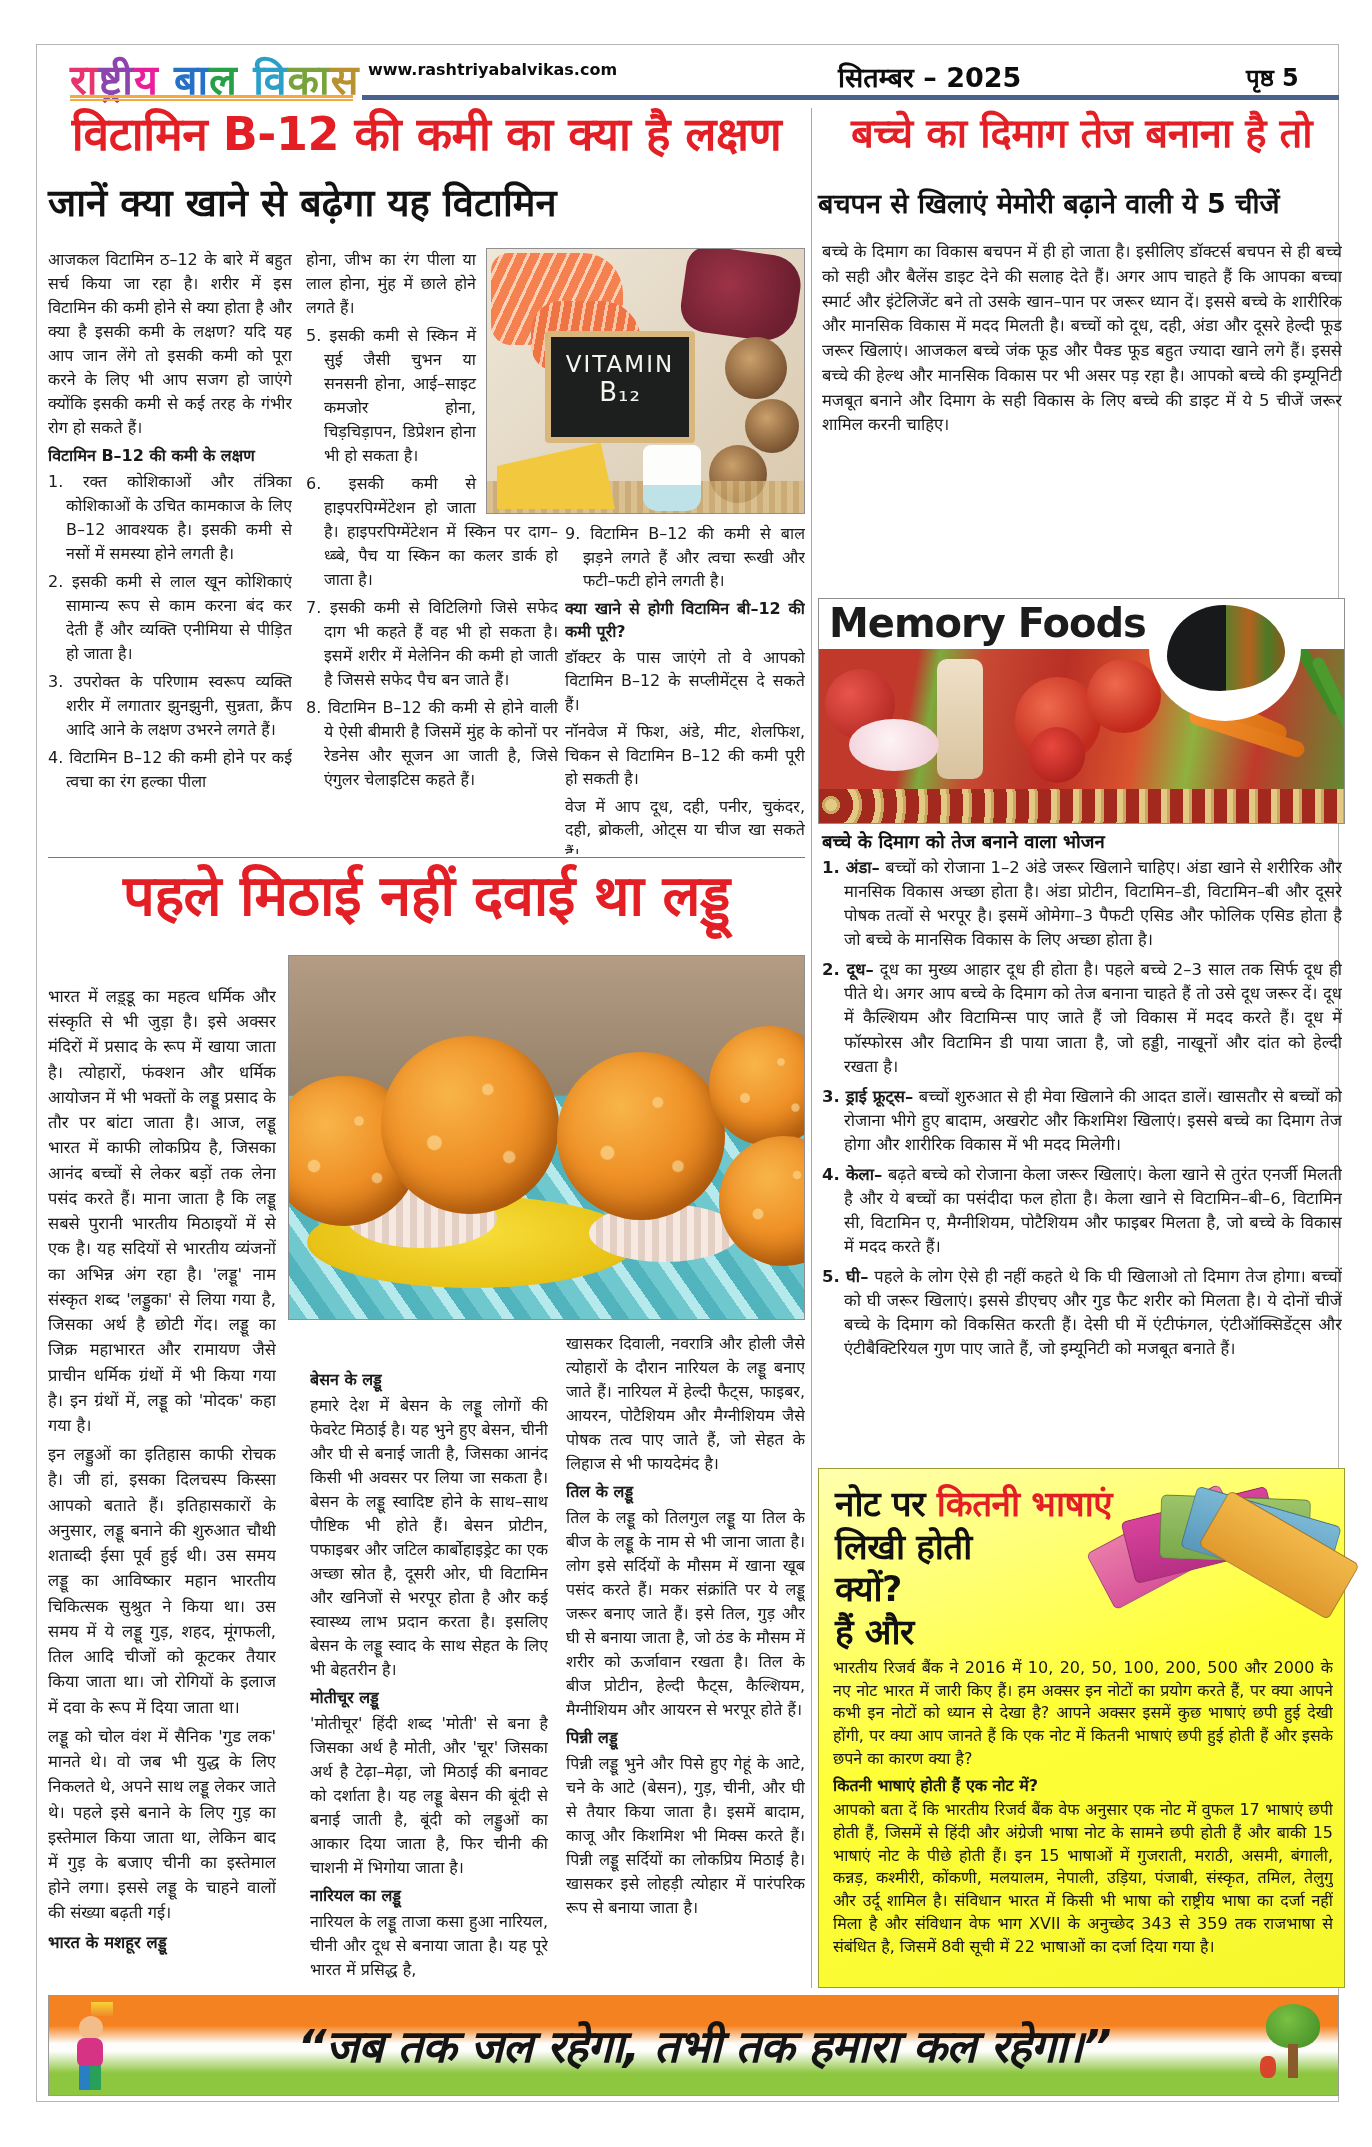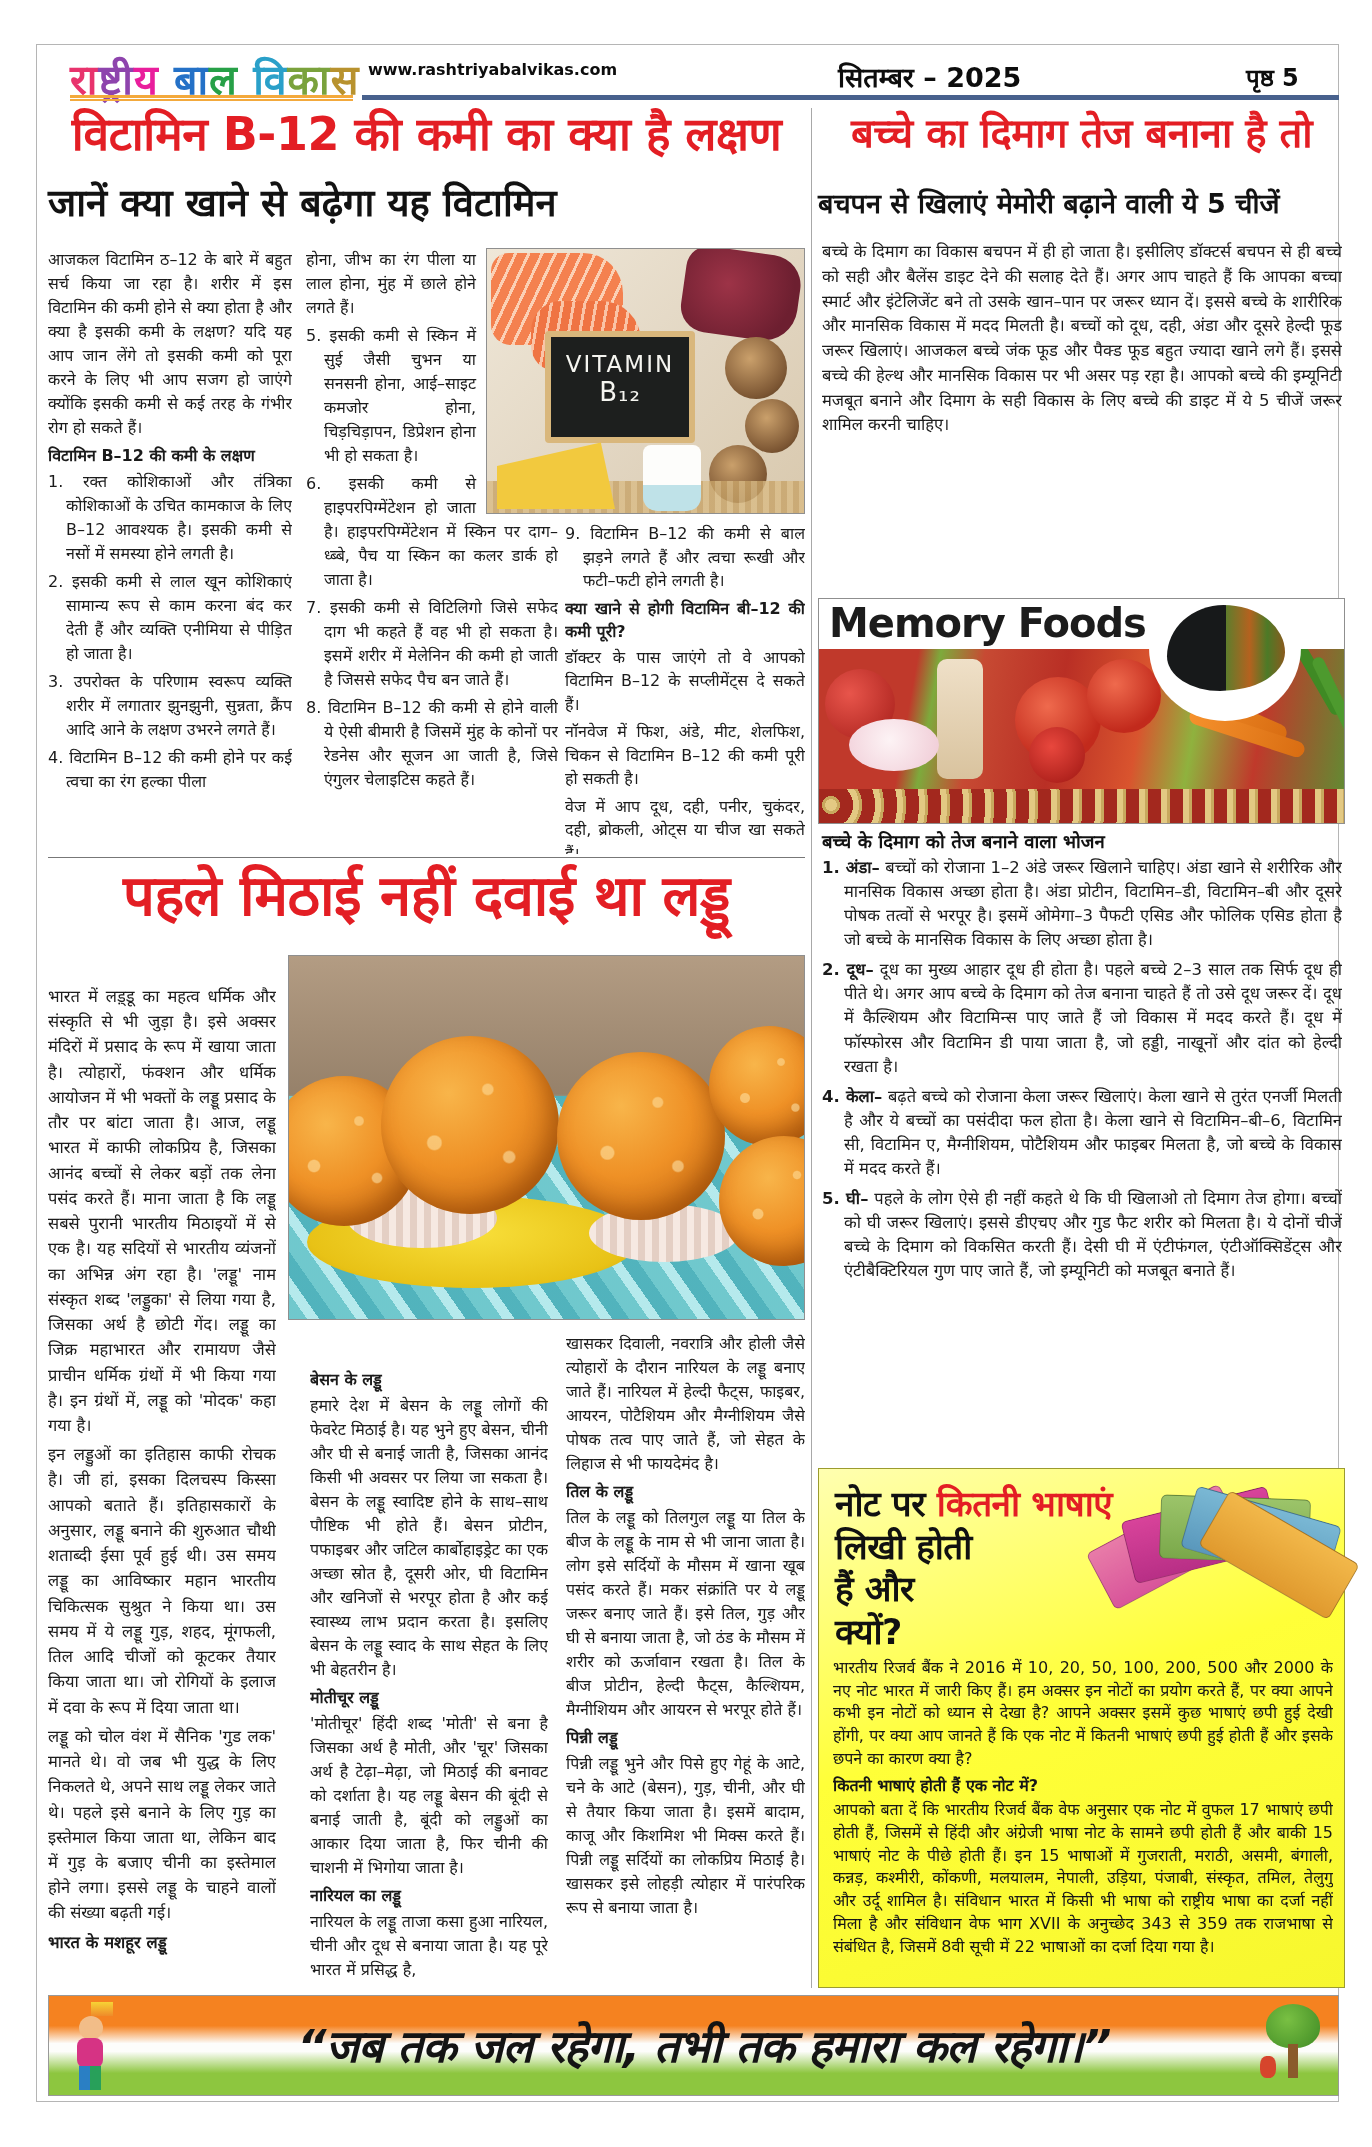--- a/index.html
+++ b/index.html
@@ -197,31 +197,32 @@
       <div class="mp-band"></div>
       <div class="mp-title">Memory Foods</div>
       <div class="mp-brain-circle">
           <div class="mp-brain"></div>
         </div>
     </div>
     <div id="food-heading" class="abs">बच्चे के दिमाग को तेज बनाने वाला भोजन</div>
     <div id="b-list" class="col">
         <p class="para li"><b>1. अंडा–</b> बच्चों को रोजाना 1–2 अंडे जरूर खिलाने चाहिए। अंडा खाने से शरीरिक और मानसिक विकास अच्छा होता है। अंडा प्रोटीन, विटामिन–डी, विटामिन–बी और दूसरे पोषक तत्वों से भरपूर है। इसमें ओमेगा–3 पैफटी एसिड और फोलिक एसिड होता है जो बच्चे के मानसिक विकास के लिए अच्छा होता है।</p>
         <p class="para li"><b>2. दूध–</b> दूध का मुख्य आहार दूध ही होता है। पहले बच्चे 2–3 साल तक सिर्फ दूध ही पीते थे। अगर आप बच्चे के दिमाग को तेज बनाना चाहते हैं तो उसे दूध जरूर दें। दूध में कैल्शियम और विटामिन्स पाए जाते हैं जो विकास में मदद करते हैं। दूध में फॉस्फोरस और विटामिन डी पाया जाता है, जो हड्डी, नाखूनों और दांत को हेल्दी रखता है।</p>
+        <p class="para li"><b>3. ड्राई फ्रूट्स–</b> बच्चों शुरुआत से ही मेवा खिलाने की आदत डालें। खासतौर से बच्चों को रोजाना भीगे हुए बादाम, अखरोट और किशमिश खिलाएं। इससे बच्चे का दिमाग तेज होगा और शारीरिक विकास में भी मदद मिलेगी।</p>
         <p class="para li"><b>4. केला–</b> बढ़ते बच्चे को रोजाना केला जरूर खिलाएं। केला खाने से तुरंत एनर्जी मिलती है और ये बच्चों का पसंदीदा फल होता है। केला खाने से विटामिन–बी–6, विटामिन सी, विटामिन ए, मैग्नीशियम, पोटैशियम और फाइबर मिलता है, जो बच्चे के विकास में मदद करते हैं।</p>
         <p class="para li"><b>5. घी–</b> पहले के लोग ऐसे ही नहीं कहते थे कि घी खिलाओ तो दिमाग तेज होगा। बच्चों को घी जरूर खिलाएं। इससे डीएचए और गुड फैट शरीर को मिलता है। ये दोनों चीजें बच्चे के दिमाग को विकसित करती हैं। देसी घी में एंटीफंगल, एंटीऑक्सिडेंट्स और एंटीबैक्टिरियल गुण पाए जाते हैं, जो इम्यूनिटी को मजबूत बनाते हैं।</p>
       </div>
   </section>
 
   <aside id="note-box" class="abs">
     <div class="nb-title">
       <div><span style="color: rgb(17, 17, 17);">नोट पर </span><span style="color: rgb(227, 30, 36);">कितनी भाषाएं</span></div>
       <div>लिखी होती</div>
+      <div>क्यों?</div>
       <div>हैं और</div>
-      <div>क्यों?</div>
     </div>
     <div id="nb-notes">
       <div class="note" style="left:6px;top:40px;background:linear-gradient(#e87ba8,#d8549a);transform:rotate(-28deg)"></div>
       <div class="note" style="left:40px;top:28px;background:linear-gradient(#d8439a,#b82f86);transform:rotate(-14deg)"></div>
       <div class="note" style="left:74px;top:22px;background:linear-gradient(#9cc46a,#7aa84a);transform:rotate(2deg)"></div>
       <div class="note" style="left:100px;top:30px;background:linear-gradient(#7ab8d4,#5a98bc);transform:rotate(16deg)"></div>
       <div class="note" style="left:118px;top:48px;background:linear-gradient(#f2b84a,#e09a2e);transform:rotate(30deg)"></div>
     </div>
     <div id="nb-body">
         <p class="para p">भारतीय रिजर्व बैंक ने 2016 में 10, 20, 50, 100, 200, 500 और 2000 के नए नोट भारत में जारी किए हैं। हम अक्सर इन नोटों का प्रयोग करते हैं, पर क्या आपने कभी इन नोटों को ध्यान से देखा है? आपने अक्सर इसमें कुछ भाषाएं छपी हुई देखी होंगी, पर क्या आप जानते हैं कि एक नोट में कितनी भाषाएं छपी हुई होती हैं और इसके छपने का कारण क्या है?</p>

